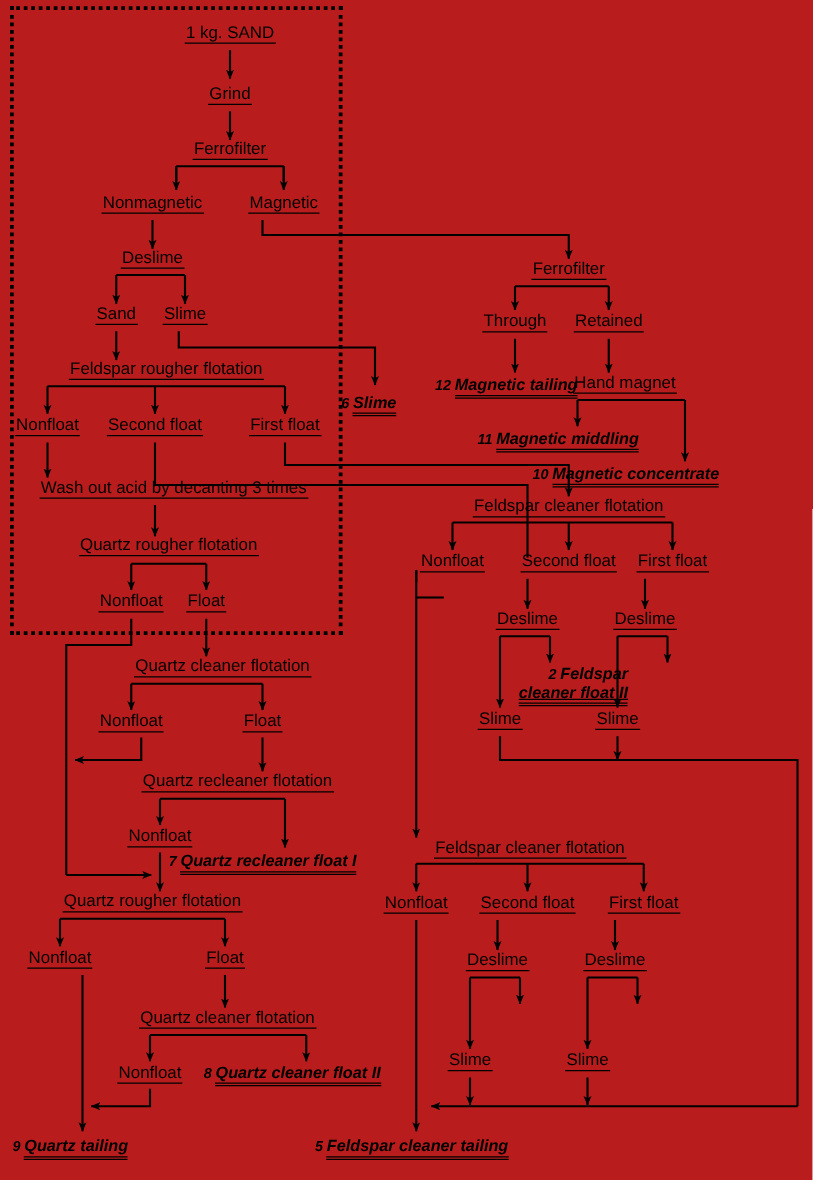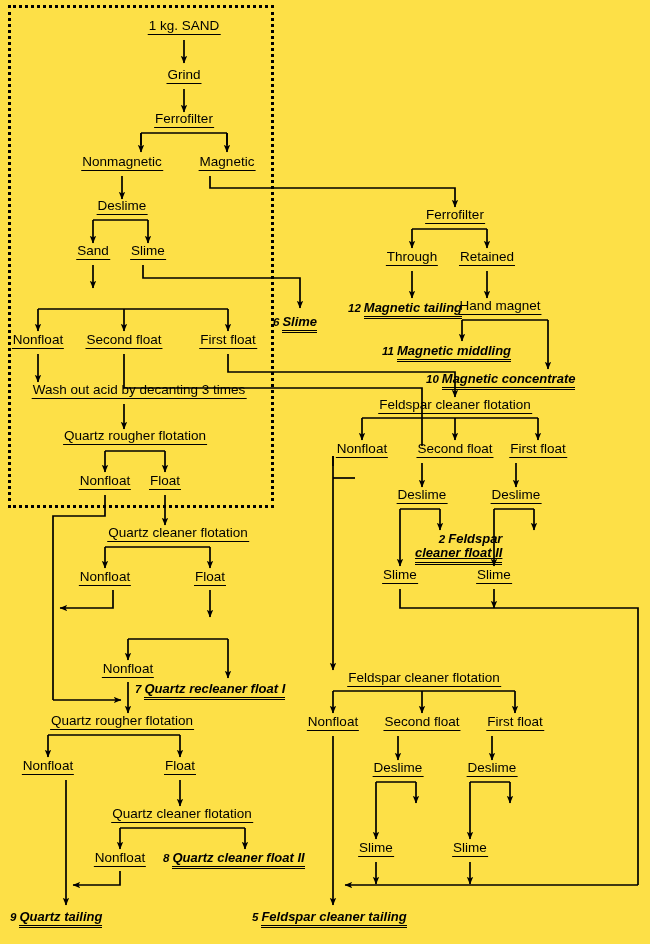--- a/index.html
+++ b/index.html
@@ -1,16 +1,16 @@
 <!DOCTYPE html>
 <html><head>
 <meta charset="utf-8">
 <style>
   html,body{margin:0;padding:0;background:#ffffff;}
-  #root{position:relative;width:650px;height:944px;background:#fde047;
+  #root{position:relative;width:650px;height:944px;background:#b91c1c;
         font-family:"Liberation Sans","DejaVu Sans",sans-serif;overflow:hidden;}
   svg#wires{position:absolute;left:0;top:0;width:650px;height:944px;}
   .node{position:absolute;transform:translateX(-50%);
         white-space:nowrap;font-size:13.5px;color:#000;line-height:1.05;
         text-align:center;}
   .node .txt{display:inline-block;padding:0 1px;}
   .node.ul .txt{border-bottom:1.6px solid #000;padding-bottom:1px;}
   .prod{position:absolute;white-space:nowrap;font-size:13px;color:#000;
         font-style:italic;font-weight:bold;line-height:1.1;}
   .prod .num{font-size:11.5px;font-style:italic;font-weight:bold;
@@ -175,20 +175,21 @@
   </svg>
 
   <div class="node ul" style="left:184px;top:19px;"><span class="txt">1 kg. SAND</span></div>
   <div class="node ul" style="left:184px;top:68px;"><span class="txt">Grind</span></div>
   <div class="node ul" style="left:184px;top:112px;"><span class="txt">Ferrofilter</span></div>
   <div class="node ul" style="left:122px;top:155px;"><span class="txt">Nonmagnetic</span></div>
   <div class="node ul" style="left:227px;top:155px;"><span class="txt">Magnetic</span></div>
   <div class="node ul" style="left:122px;top:199px;"><span class="txt">Deslime</span></div>
   <div class="node ul" style="left:93px;top:244px;"><span class="txt">Sand</span></div>
   <div class="node ul" style="left:148px;top:244px;"><span class="txt">Slime</span></div>
+  <div class="node ul" style="left:133px;top:288px;"><span class="txt">Feldspar rougher flotation</span></div>
   <div class="node ul" style="left:38px;top:333px;"><span class="txt">Nonfloat</span></div>
   <div class="node ul" style="left:124px;top:333px;"><span class="txt">Second float</span></div>
   <div class="node ul" style="left:228px;top:333px;"><span class="txt">First float</span></div>
   <div class="node ul" style="left:139px;top:383px;"><span class="txt">Wash out acid by decanting 3 times</span></div>
   <div class="node ul" style="left:135px;top:429px;"><span class="txt">Quartz rougher flotation</span></div>
   <div class="node ul" style="left:105px;top:474px;"><span class="txt">Nonfloat</span></div>
   <div class="node ul" style="left:165px;top:474px;"><span class="txt">Float</span></div>
 
   <div class="node ul" style="left:455px;top:208px;"><span class="txt">Ferrofilter</span></div>
   <div class="node ul" style="left:412px;top:250px;"><span class="txt">Through</span></div>
@@ -200,20 +201,21 @@
   <div class="node ul" style="left:455px;top:442px;"><span class="txt">Second float</span></div>
   <div class="node ul" style="left:538px;top:442px;"><span class="txt">First float</span></div>
   <div class="node ul" style="left:422px;top:488px;"><span class="txt">Deslime</span></div>
   <div class="node ul" style="left:516px;top:488px;"><span class="txt">Deslime</span></div>
   <div class="node ul" style="left:400px;top:568px;"><span class="txt">Slime</span></div>
   <div class="node ul" style="left:494px;top:568px;"><span class="txt">Slime</span></div>
 
   <div class="node ul" style="left:178px;top:526px;"><span class="txt">Quartz cleaner flotation</span></div>
   <div class="node ul" style="left:105px;top:570px;"><span class="txt">Nonfloat</span></div>
   <div class="node ul" style="left:210px;top:570px;"><span class="txt">Float</span></div>
+  <div class="node ul" style="left:190px;top:618px;"><span class="txt">Quartz recleaner flotation</span></div>
   <div class="node ul" style="left:128px;top:662px;"><span class="txt">Nonfloat</span></div>
 
   <div class="node ul" style="left:122px;top:714px;"><span class="txt">Quartz rougher flotation</span></div>
   <div class="node ul" style="left:48px;top:759px;"><span class="txt">Nonfloat</span></div>
   <div class="node ul" style="left:180px;top:759px;"><span class="txt">Float</span></div>
   <div class="node ul" style="left:182px;top:807px;"><span class="txt">Quartz cleaner flotation</span></div>
   <div class="node ul" style="left:120px;top:851px;"><span class="txt">Nonfloat</span></div>
 
   <div class="node ul" style="left:424px;top:671px;"><span class="txt">Feldspar cleaner flotation</span></div>
   <div class="node ul" style="left:333px;top:715px;"><span class="txt">Nonfloat</span></div>

